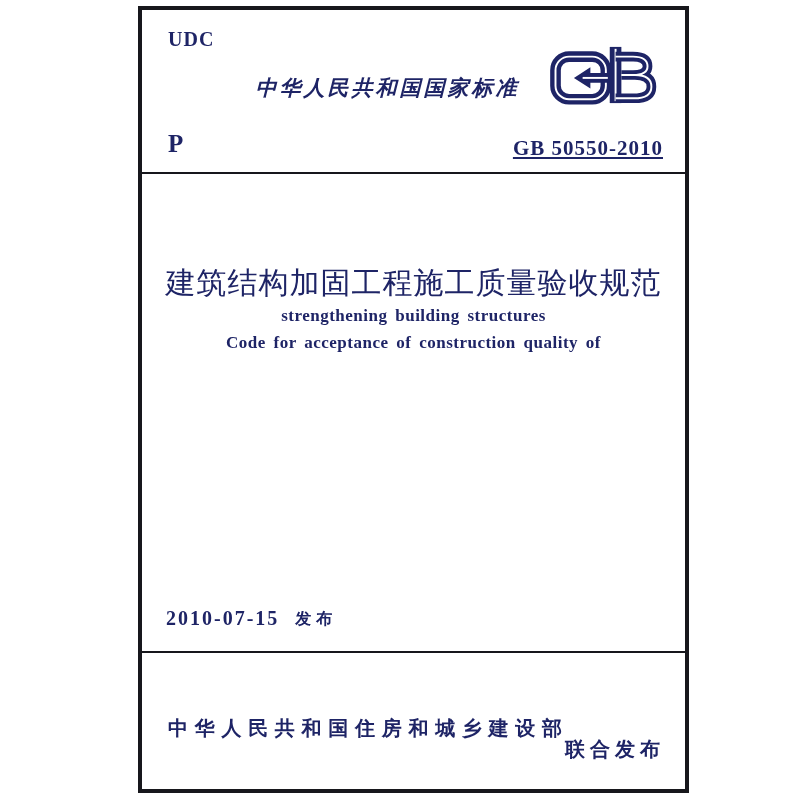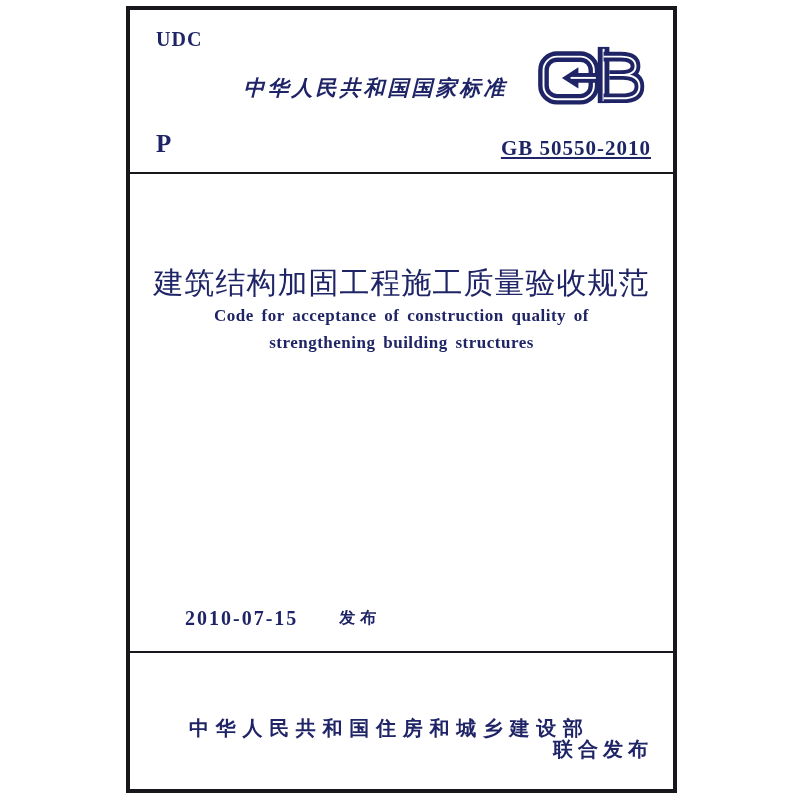--- a/index.html
+++ b/index.html
@@ -7,21 +7,21 @@
     --frame:#17171c;
     --paper:#ffffff;
   }
   html,body{margin:0;padding:0;background:var(--paper);}
   body{
     width:800px;height:800px;position:relative;overflow:hidden;
     font-family:"Liberation Serif","DejaVu Serif",serif;
     color:var(--ink);
   }
   .page{
-    position:absolute;left:126px;top:6px;width:551px;height:787px;
+    position:absolute;left:138px;top:6px;width:551px;height:787px;
     box-sizing:border-box;border:4px solid var(--frame);
     background:var(--paper);
   }
   .abs{position:absolute;}
   .udc{
     left:26px;top:18px;
     font-size:20px;font-weight:bold;letter-spacing:1px;
   }
   .std-heading{
     left:0;right:0;top:64px;text-align:center;
@@ -57,42 +57,41 @@
   }
   .title-en{
     left:0;right:0;top:292px;text-align:center;
     font-size:17px;font-weight:bold;line-height:27px;
     word-spacing:3px;letter-spacing:0.5px;
   }
   .dates-row{
     left:24px;right:20px;top:597px;
     display:flex;justify-content:space-between;align-items:baseline;
   }
-  .date-group{display:flex;align-items:center;gap:41px;white-space:nowrap;margin-left:31px;}
+  .date-group{display:flex;align-items:flex-end;gap:16px;white-space:nowrap;}
   .date-num{
     font-size:20px;font-weight:bold;letter-spacing:2px;
   }
   .date-label{
     font-family:Liberation Serif, serif;
     font-size:16px;font-weight:bold;letter-spacing:5px;
   }
   .publisher-row{
     left:26px;right:20px;top:684px;
     display:flex;justify-content:space-between;align-items:center;
   }
   .publisher-lines{
     width:394px;
     font-family:"Liberation Sans","DejaVu Sans",sans-serif;
     font-size:20px;font-weight:bold;line-height:29px;
   }
   .publisher-line{
     display:block;width:100%;
     text-align:justify;text-align-last:justify;
     white-space:nowrap;
-    margin-left:33px;
   }
   .joint-label{
     font-family:"Liberation Sans","DejaVu Sans",sans-serif;
     font-size:20px;font-weight:bold;letter-spacing:5px;
     white-space:nowrap;padding-top:6px;margin-top:36px;
   }
 </style>
 </head>
 <body>
 
@@ -119,22 +118,22 @@
 
   <div class="abs p-class">P</div>
 
   <div class="abs std-number">GB 50550-2010</div>
 
   <div class="abs rule rule-top"></div>
 
   <div class="abs title-cn">建筑结构加固工程施工质量验收规范</div>
 
   <div class="abs title-en">
+    <div>strengthening building structures</div>
     <div>Code for acceptance of construction quality of</div>
-    <div>strengthening building structures</div>
   </div>
 
   <div class="abs dates-row">
     <div class="date-group">
       <span class="date-num">2010-07-15</span>
       <span class="date-label">发布</span>
     </div>
   </div>
 
   <div class="abs rule rule-bottom"></div>

